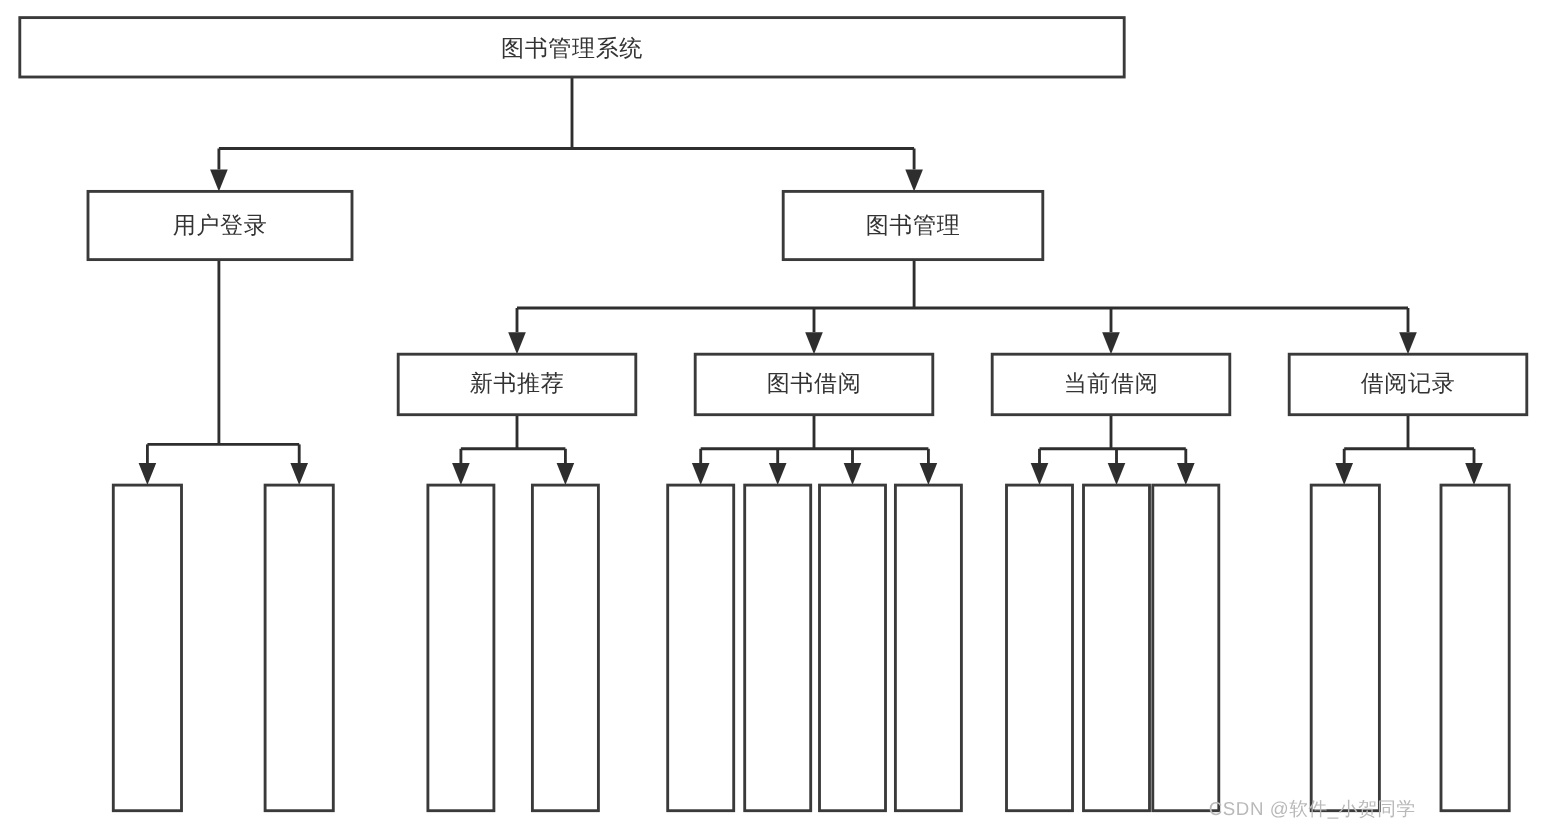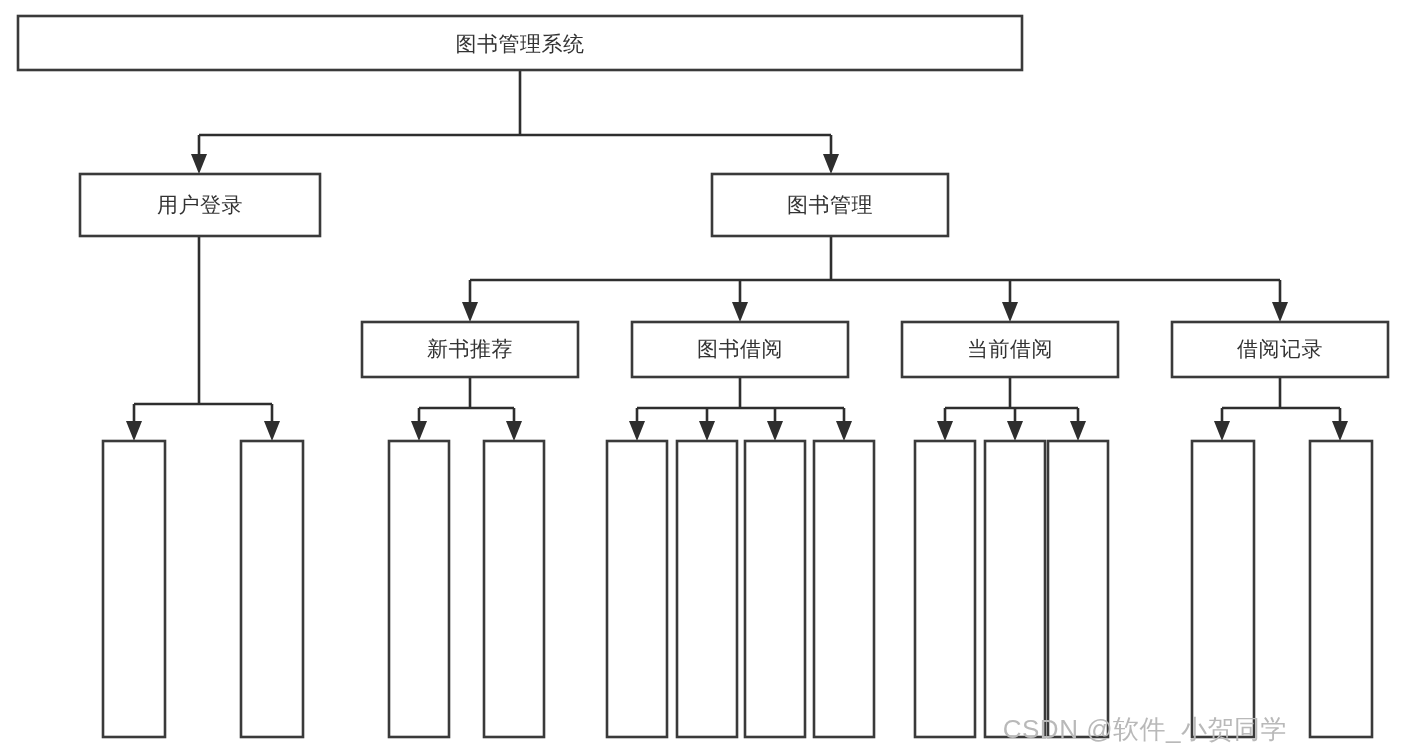--- a/index.html
+++ b/index.html
@@ -72,21 +72,21 @@
   .leaf-fo-wrap {
     width: 100%;
     height: 100%;
     display: block;
   }
   .watermark {
     position: absolute;
     right: 14px;
     bottom: 4px;
     font-family: "Liberation Sans", "DejaVu Sans", sans-serif;
-    font-size: 26px;
+    font-size: 17px;
     color: #b9b9b9;
     letter-spacing: 0.5px;
     white-space: nowrap;
     user-select: none;
   }
 </style>
 </head>
 <body>
 
 <div id="diagram-root">

